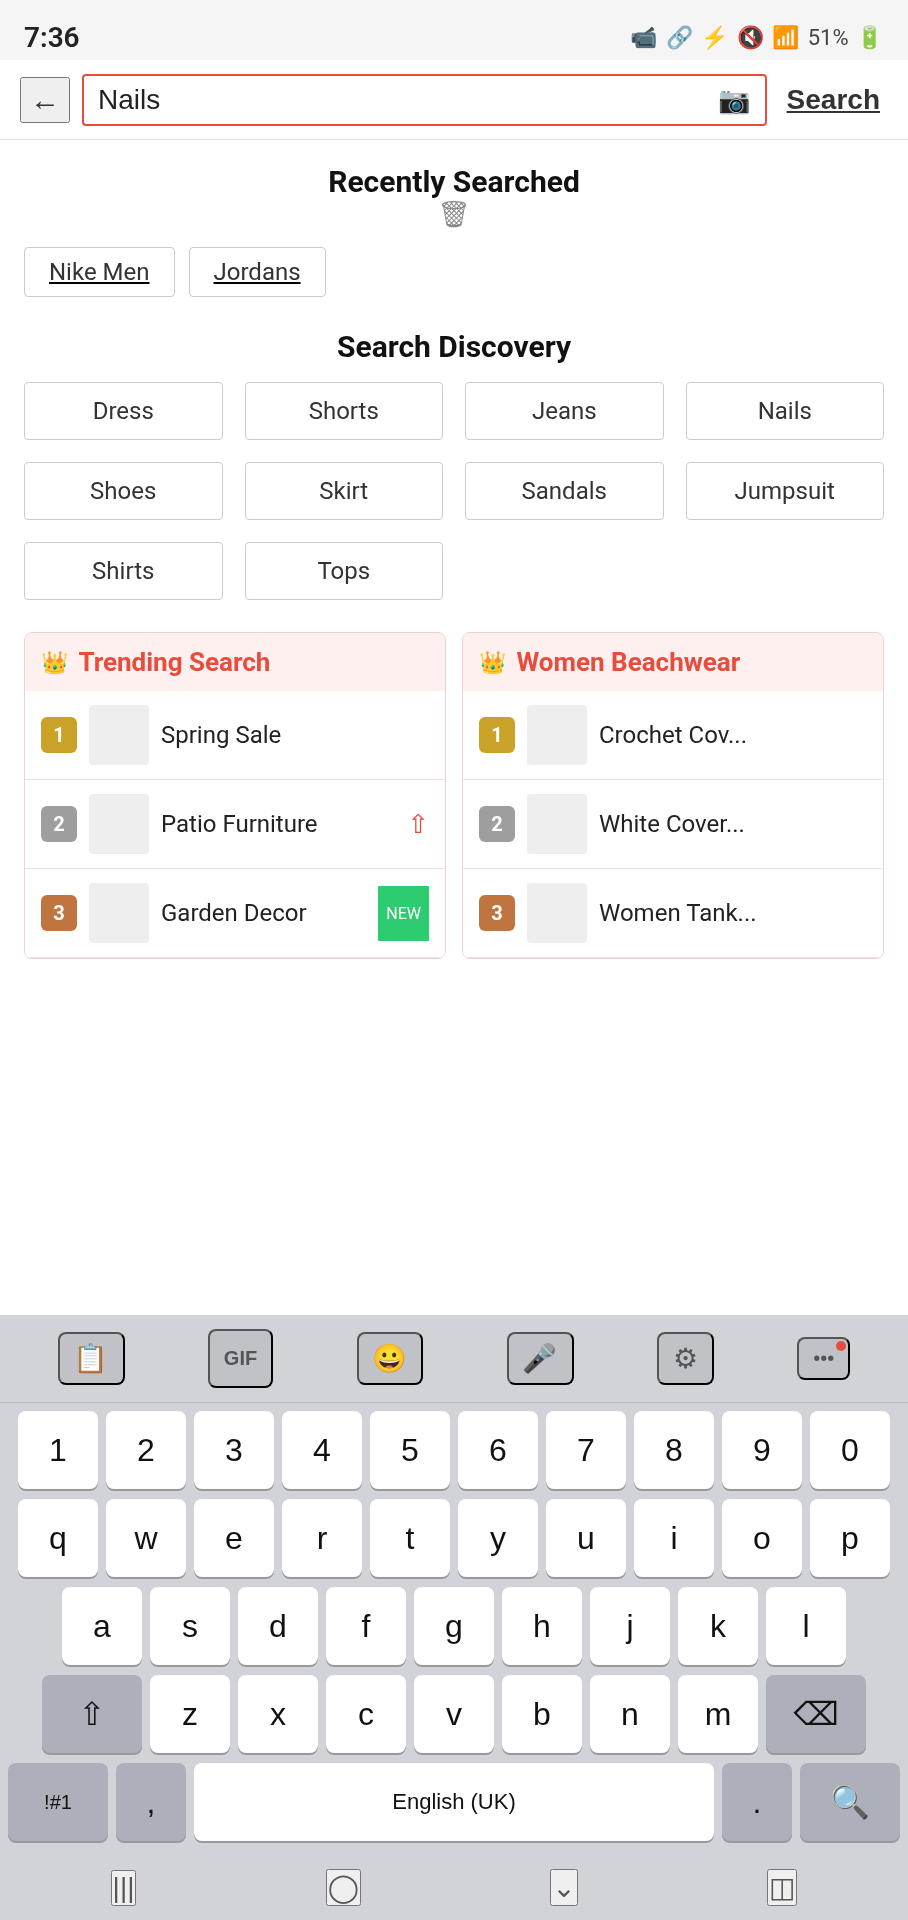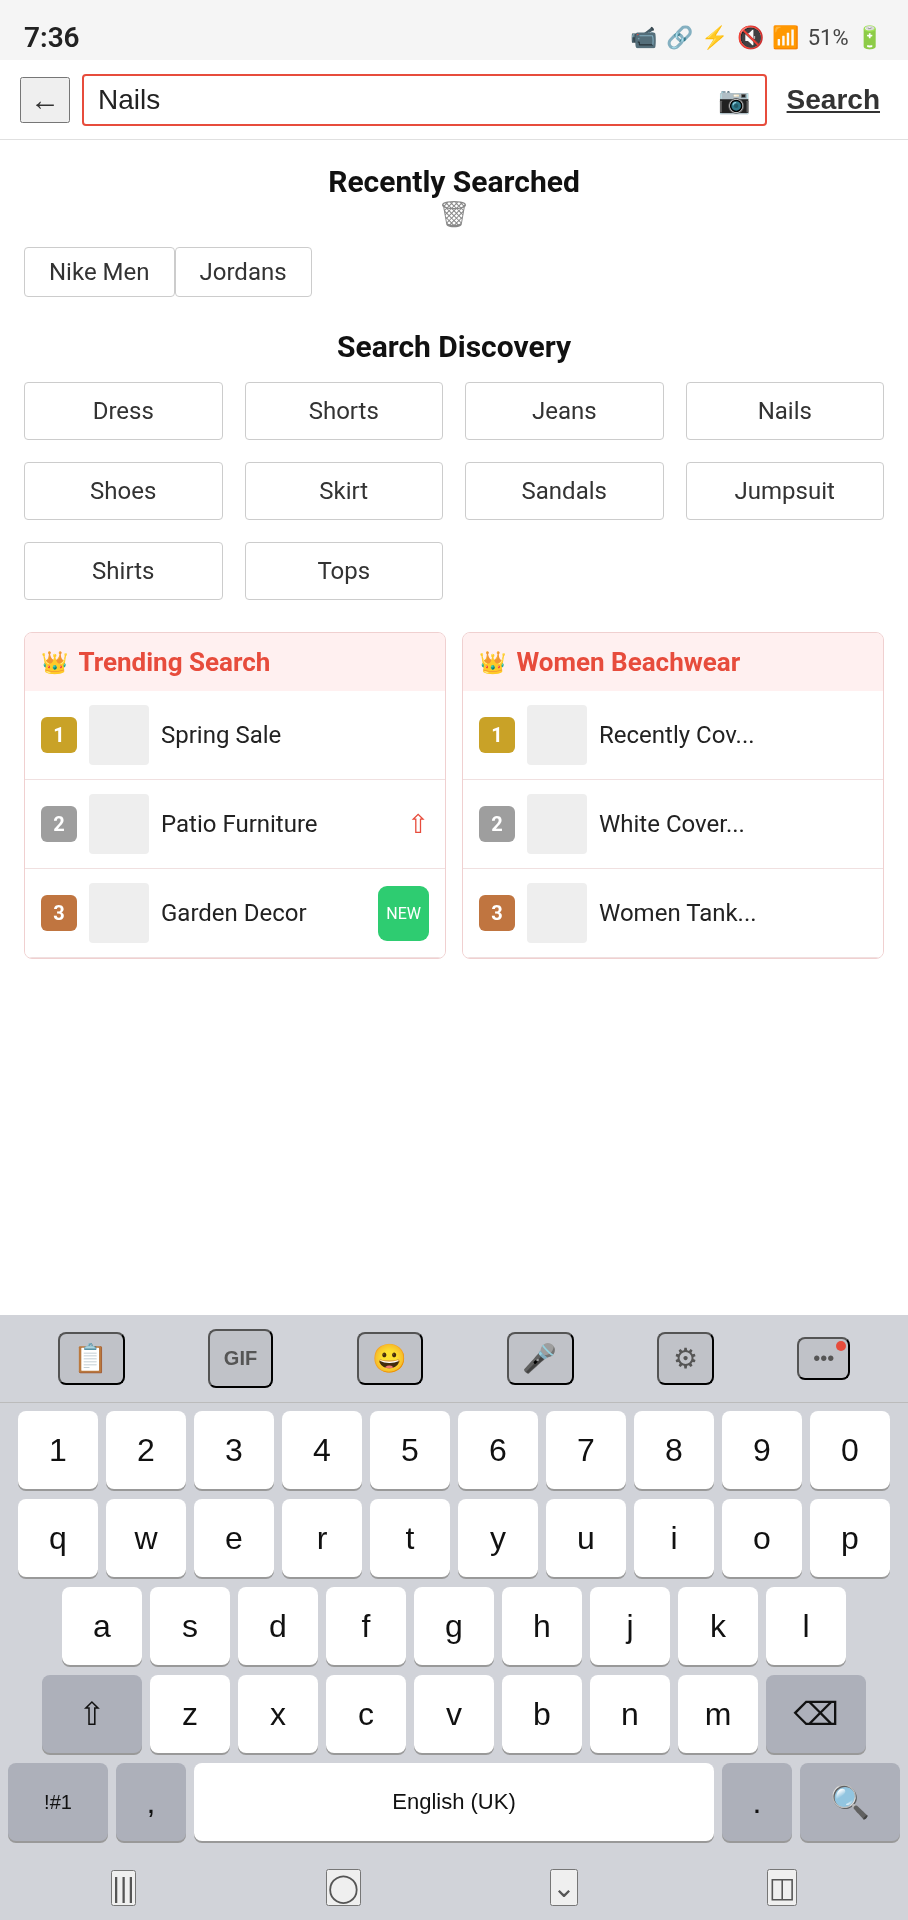--- a/index.html
+++ b/index.html
@@ -104,22 +104,23 @@
       color: #111;
     }
     .delete-icon {
       font-size: 26px;
       color: #888;
       cursor: pointer;
     }
     .recent-tags {
       display: flex;
       flex-wrap: wrap;
-      gap: 0;
+      gap: 14px;
       margin-bottom: 32px;
+      text-decoration: underline;
     }
     .tag {
       border: 1px solid #ccc;
       border-radius: 4px;
       padding: 10px 24px;
       font-size: 24px;
       color: #333;
       background: #fff;
       cursor: pointer;
     }
@@ -195,21 +196,21 @@
     .item-label {
       font-size: 24px;
       color: #222;
       flex: 1;
     }
     .badge-new {
       background: #2ecc71;
       color: #fff;
       font-size: 16px;
       padding: 18px 8px;
-      border-radius: 9px;
+      border-radius: 1px;
     }
     .badge-hot {
       color: #e74c3c;
       font-size: 26px;
     }
 
     
     .keyboard {
       position: fixed;
       bottom: 0;
@@ -388,21 +389,21 @@
     </div>
 
     <div class="trending-card">
       <div class="trending-card-header">
         <span class="crown-icon" style="color:#e74c3c; font-size:22px;">👑</span>
         <span class="trending-card-title">Women Beachwear</span>
       </div>
       <div class="trending-item">
         <div class="rank-badge rank-1">1</div>
         <div class="item-thumb"></div>
-        <span class="item-label">Recently Cov...</span>
+        <span class="item-label">Crochet Cov...</span>
       </div>
       <div class="trending-item">
         <div class="rank-badge rank-2">2</div>
         <div class="item-thumb"></div>
         <span class="item-label">White Cover...</span>
       </div>
       <div class="trending-item">
         <div class="rank-badge rank-3">3</div>
         <div class="item-thumb"></div>
         <span class="item-label">Women Tank...</span>

